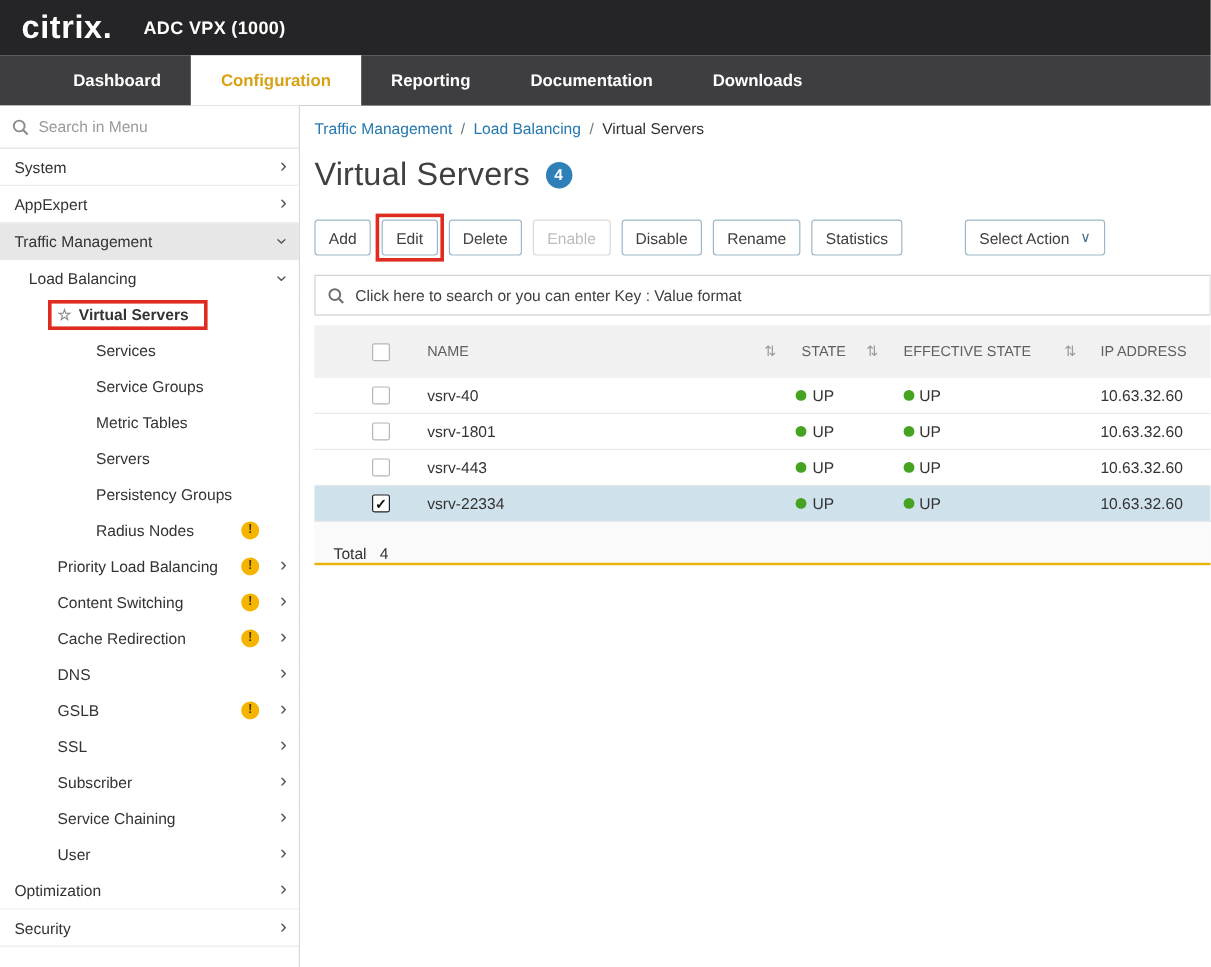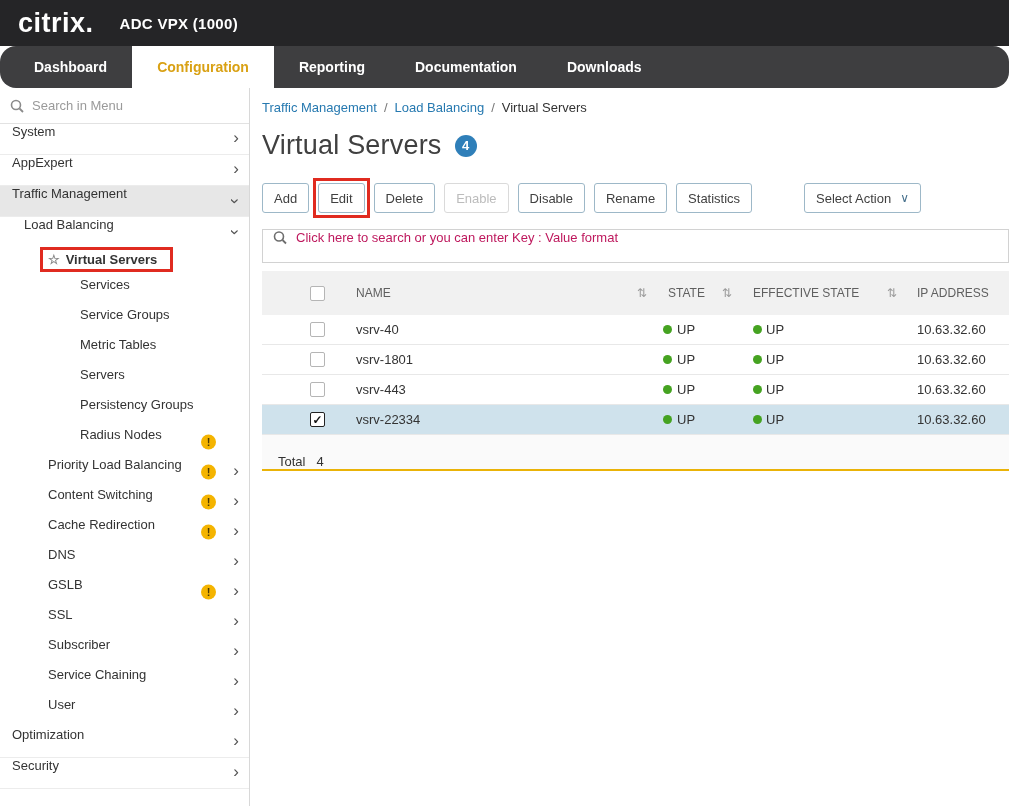--- a/index.html
+++ b/index.html
@@ -11,31 +11,31 @@
   html,body{margin:0;padding:0;}
   body{
     width:1009px;height:806px;overflow:hidden;background:#fff;
     font-family:"Liberation Sans", sans-serif;color:#333;
   }
   
   .topbar{height:46px;background:var(--topbar-bg);display:flex;align-items:center;padding-left:18px;}
   .logo{color:#fff;font-size:27px;font-weight:bold;letter-spacing:.5px;line-height:1;}
   .product-title{color:#fff;font-size:15px;font-weight:bold;margin-left:26px;letter-spacing:.3px;}
   
-  .navbar{height:42px;background:var(--navbar-bg);display:flex;align-items:stretch;padding-left:9px;border-radius:16px;}
+  .navbar{height:42px;background:var(--navbar-bg);display:flex;align-items:stretch;padding-left:36px;}
   .tab{display:flex;align-items:center;padding:0 25px;color:#fff;font-size:14px;font-weight:bold;cursor:pointer;}
   .tab.active{background:#fff;color:var(--accent-gold);}
   
   .layout{display:flex;height:718px;align-items:stretch;}
   .sidebar{width:250px;flex:0 0 250px;border-right:1px solid #d8d8d8;overflow:hidden;background:#fff;}
   .content{flex:1 1 auto;padding:0 0 0 12px;overflow:hidden;}
   
   .sidebar-search{height:36px;display:flex;align-items:center;gap:8px;padding:0 10px;border-bottom:1px solid #e2e2e2;color:#9a9a9a;font-size:13px;cursor:text;}
   .menu{list-style:none;margin:0;padding:0;}
-  .mi{position:relative;display:flex;align-items:flex-start;height:30px;font-size:13px;color:#333;cursor:pointer;background:#fff;}
+  .mi{position:relative;display:flex;align-items:center;height:30px;font-size:13px;color:#333;cursor:pointer;background:#fff;}
   .lvl0{height:31px;padding-left:12px;border-bottom:1px solid #ececec;}
   .mi.hl{background:#e7e7e7;}
   .lvl-lb{padding-left:24px;}
   .lvl-sub{padding-left:80px;}
   .lvl-vs{padding-left:40px;}
   .lvl1{padding-left:48px;}
   .chev{position:absolute;right:10px;color:#555;font-size:17px;line-height:1;top:50%;transform:translateY(-58%);}
   .chev.down{transform:translateY(-50%) rotate(90deg);}
   .warn{position:absolute;right:33px;top:50%;transform:translateY(-50%);width:15px;height:15px;border-radius:50%;
         background:var(--warning-yellow);color:#4d3c00;font-size:11px;font-weight:bold;
@@ -54,22 +54,22 @@
   .page-title{font-size:27px;color:#404040;font-weight:400;letter-spacing:.2px;}
   .count-badge{width:22px;height:22px;border-radius:50%;background:var(--badge-blue);color:#fff;font-size:13px;font-weight:bold;display:flex;align-items:center;justify-content:center;}
   
   .toolbar{display:flex;align-items:center;gap:9px;margin-top:22px;}
   .btn{background:#fff;border:1px solid #9db8c8;color:#404040;font-size:13px;height:30px;padding:0 11px;
        border-radius:3px;display:inline-flex;align-items:center;cursor:pointer;font-family:inherit;}
   .btn.disabled{color:#bcbcbc;border-color:#dadada;cursor:default;}
   .select-action{margin-left:auto;margin-right:88px;gap:9px;}
   .caret{color:#46708c;font-size:12px;}
   
-  .searchbar{height:34px;border:1px solid #d2d2d2;display:flex;align-items:flex-start;gap:9px;padding:0 10px;
-             color:#be185d;font-size:13px;margin-top:16px;background:#fff;cursor:text;}
+  .searchbar{height:34px;border:1px solid #d2d2d2;display:flex;align-items:center;gap:9px;padding:0 10px;
+             color:#404040;font-size:13px;margin-top:16px;background:#fff;cursor:text;}
   
   .tbl{margin-top:8px;}
   .thead{display:flex;align-items:center;height:44px;background:#f1f1f1;color:#5f5f5f;font-size:12px;}
   .trow{display:flex;align-items:center;height:30px;border-bottom:1px solid #e8e8e8;font-size:13px;color:#333;background:#fff;}
   .trow.selected{background:var(--selected-row-bg);}
   .checkcell{flex:0 0 80px;padding-left:48px;display:flex;align-items:center;}
   .namecell{flex:1 1 auto;padding-left:14px;display:flex;align-items:center;justify-content:space-between;padding-right:8px;}
   .statecell{flex:0 0 85px;padding-left:8px;display:flex;align-items:center;gap:5px;justify-content:flex-start;}
   .statecell.hdr{justify-content:space-between;padding-right:8px;padding-left:13px;}
   .effcell{flex:0 0 165px;padding-left:13px;display:flex;align-items:center;gap:4px;}

